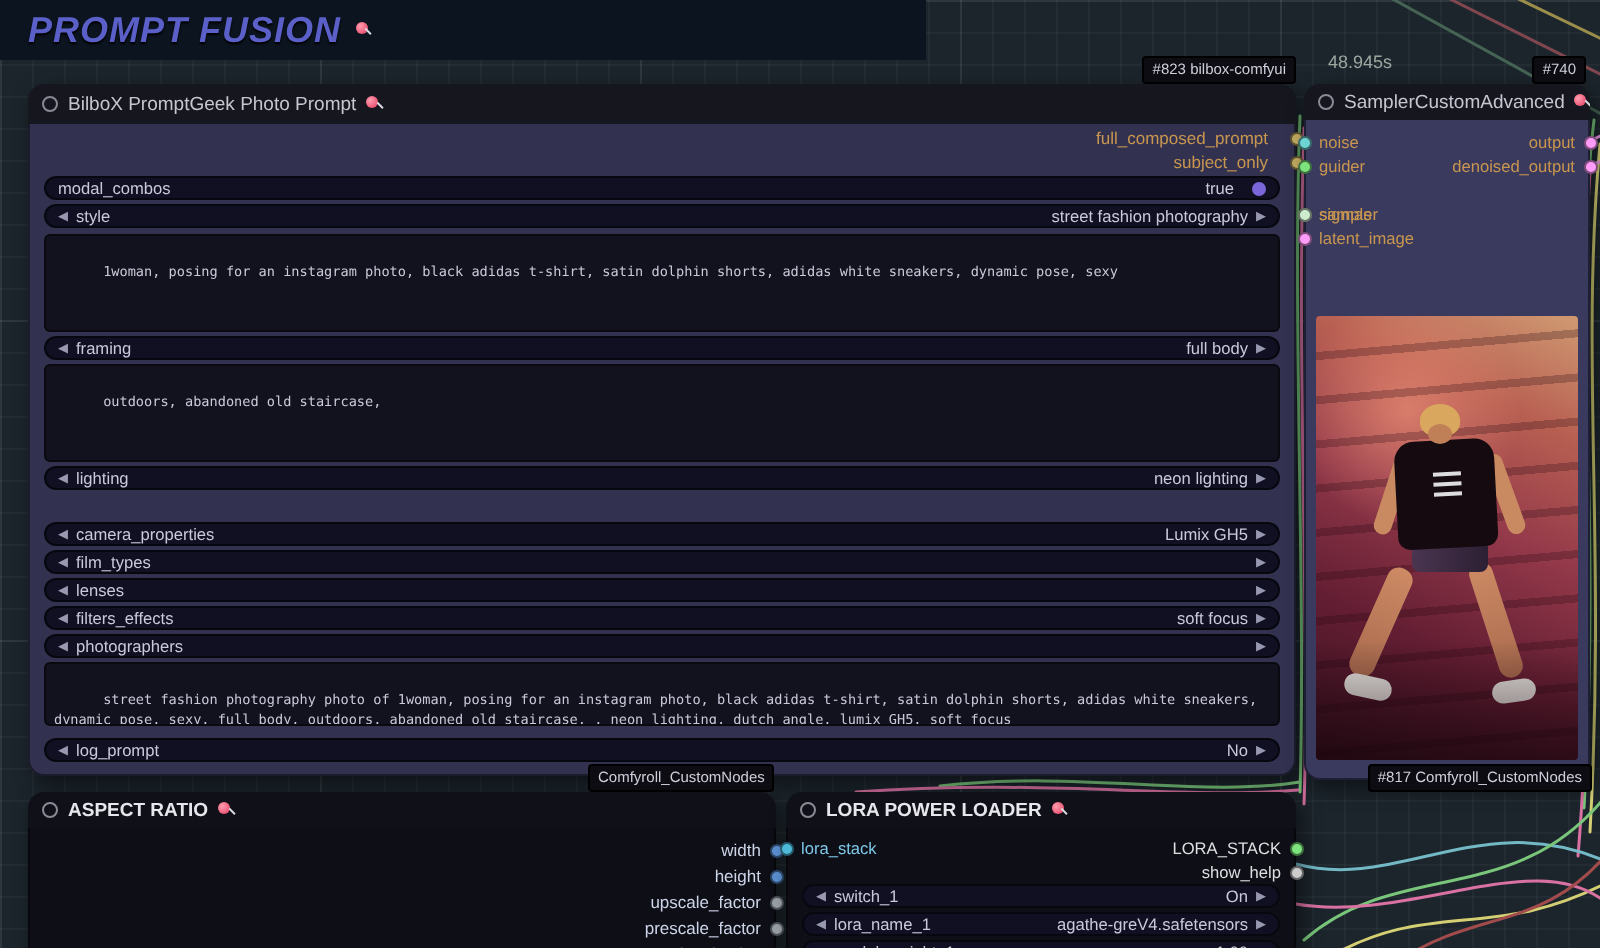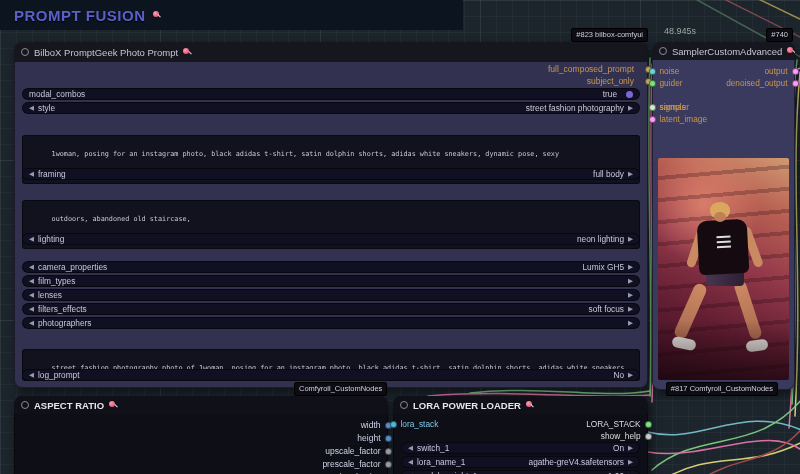--- a/index.html
+++ b/index.html
@@ -10,21 +10,21 @@
     background-image:
       linear-gradient(rgba(255,255,255,0.05) 1px, transparent 1px),
       linear-gradient(90deg, rgba(255,255,255,0.05) 1px, transparent 1px),
       linear-gradient(rgba(255,255,255,0.03) 1px, transparent 1px),
       linear-gradient(90deg, rgba(255,255,255,0.03) 1px, transparent 1px);
     background-size:160px 160px,160px 160px,16px 16px,16px 16px;
   }
   .canvas{position:absolute;inset:0;overflow:hidden;}
   .group-header{position:absolute;left:0;top:0;width:463px;height:30px;background:#0c141f;
     display:flex;align-items:center;gap:7px;padding-left:14px;box-sizing:border-box;z-index:0;}
-  .group-title{font-size:15px;font-weight:bold;color:#5a60c8;letter-spacing:.5px;text-shadow:0 1px 1px #000;}
+  .group-title{font-size:18px;font-weight:bold;color:#5a60c8;letter-spacing:.5px;text-shadow:0 1px 1px #000;font-style:italic;}
   svg.wires{position:absolute;left:0;top:0;z-index:1;}
   .badge{position:absolute;z-index:4;background:#0c0c12;border:1px solid #000;color:#cfcfdc;
     font-size:7.5px;line-height:10px;padding:1px 4px;border-radius:2px;white-space:nowrap;}
   .timer{position:absolute;z-index:4;font-size:9px;color:#9ba8a0;}
   .node{position:absolute;z-index:3;border-radius:8px;box-shadow:3px 4px 10px rgba(0,0,0,.5);}
   .nbody{position:absolute;left:0;right:0;top:20px;bottom:0;border-radius:0 0 8px 8px;
     border:1px solid rgba(0,0,0,.45);border-top:none;box-sizing:border-box;}
   .nheader{position:absolute;left:0;right:0;top:0;height:20px;background:#16161f;border-radius:8px 8px 0 0;
     display:flex;align-items:center;gap:5px;padding:0 7px;box-sizing:border-box;font-size:9.5px;color:#c6c6d0;white-space:nowrap;overflow:hidden;}
   .bilbox .nbody{background:#323250;}
@@ -38,21 +38,21 @@
   .pin::after{content:"";position:absolute;left:4.6px;top:4.6px;width:3.6px;height:1.3px;background:#d8d8e0;transform:rotate(45deg);}
   .outlbl{position:absolute;right:14px;height:10px;line-height:10px;font-size:8.5px;color:#c9964f;}
   .edot{position:absolute;width:7px;height:7px;border-radius:50%;border:1px solid rgba(0,0,0,.5);box-sizing:border-box;z-index:2;}
   .pill{position:absolute;left:8px;right:8px;height:12px;background:#101022;border:1px solid rgba(0,0,0,.55);
     box-sizing:border-box;border-radius:7px;display:flex;align-items:center;padding:0 6px;font-size:8.3px;color:#c9c9da;gap:4px;white-space:nowrap;}
   .pill .pval{margin-left:auto;}
   .arr{color:#9898b0;font-size:6.5px;flex:none;}
   .toggle-dot{width:7px;height:7px;border-radius:50%;background:#7a66d8;margin-left:5px;flex:none;}
   .ta{position:absolute;left:8px;right:8px;background:#12121e;border:1px solid rgba(0,0,0,.5);border-radius:3px;
     padding:2px 4px;box-sizing:border-box;font-family:"DejaVu Sans Mono",monospace;font-size:6.8px;line-height:1.55;
-    color:#c9c9da;overflow:hidden;white-space:pre-wrap;word-break:break-word;margin-top:18px;}
+    color:#c9c9da;overflow:hidden;white-space:pre-wrap;word-break:break-word;}
   .slot{position:absolute;display:flex;align-items:center;gap:4px;height:10px;font-size:8.3px;color:#c9964f;white-space:nowrap;}
   .slot.in{left:0;} .slot.in .sdot{margin-left:-3.5px;}
   .slot.out{right:0;flex-direction:row-reverse;} .slot.out .sdot{margin-right:-3.5px;}
   .sdot{width:7px;height:7px;border-radius:50%;border:1px solid rgba(0,0,0,.5);box-sizing:border-box;flex:none;}
   .aspect .slot{color:#ccd4e8;font-size:8.5px;}
   .lora .slot.in{color:#7ec8e8;}
   .lora .slot.out{color:#dfdfe2;}
   
   .preview{position:absolute;left:6px;top:116px;width:131px;height:222px;border-radius:2px;overflow:hidden;
     background:linear-gradient(205deg,#d09a72 0%,#b85f52 22%,#93394a 45%,#641e33 70%,#38101f 100%);}
@@ -105,21 +105,21 @@
       <path d="M700,480 C740,454 772,466 806,424" stroke="#b05050"></path>
       <path d="M795,70 C800,69 803,66 808,63" stroke="#ff9cf9"></path>
       <path d="M795,82 C800,82 803,79 808,78" stroke="#ff9cf9"></path>
     </g>
   </svg>
 
   <div class="badge" style="right:152px;top:28px;">#823 bilbox-comfyui</div>
   <div class="timer" style="left:664px;top:26px;">48.945s</div>
   <div class="badge" style="right:7px;top:28px;">#740</div>
   <div class="badge" style="left:294px;top:382px;">Comfyroll_CustomNodes</div>
-  <div class="badge" style="right:22px;top:382px;">#817 Comfyroll_CustomNodes</div>
+  <div class="badge" style="right:4px;top:382px;">#817 Comfyroll_CustomNodes</div>
 
   <div class="node bilbox" style="left:14px;top:42px;width:634px;height:346px;">
     <div class="nbody"></div>
     <div class="nheader">
       <span class="cdot"></span>
       <span>BilboX PromptGeek Photo Prompt</span>
       <span class="pin"></span>
     </div>
 
     <div class="outlbl" style="top:22px;">full_composed_prompt</div>

